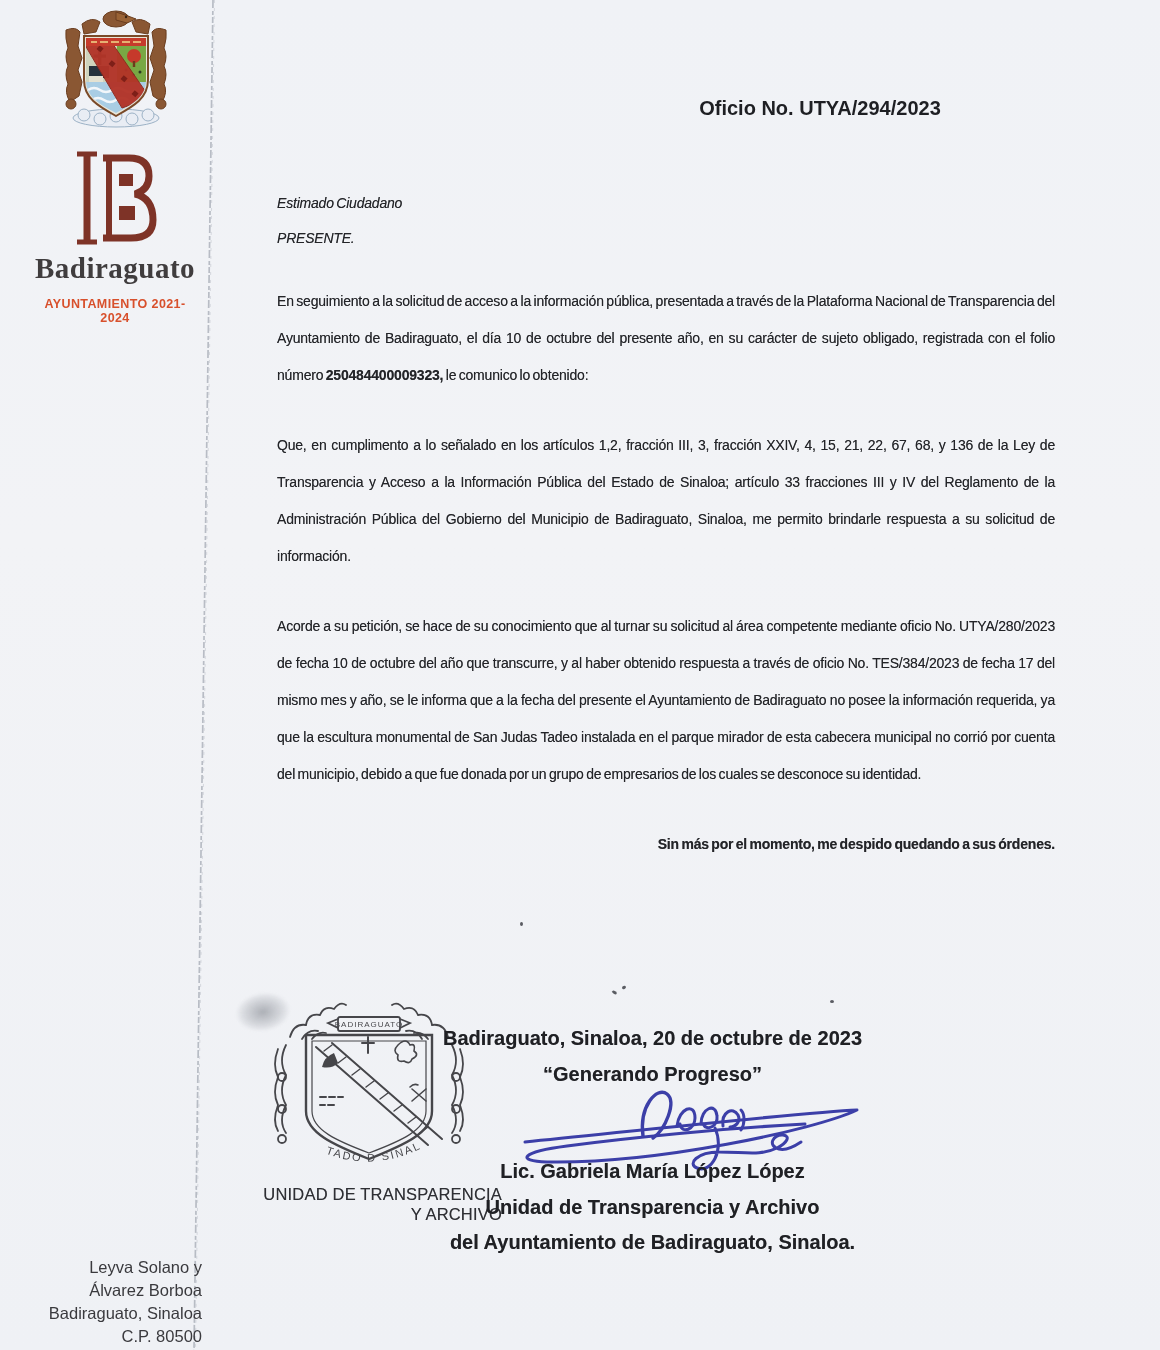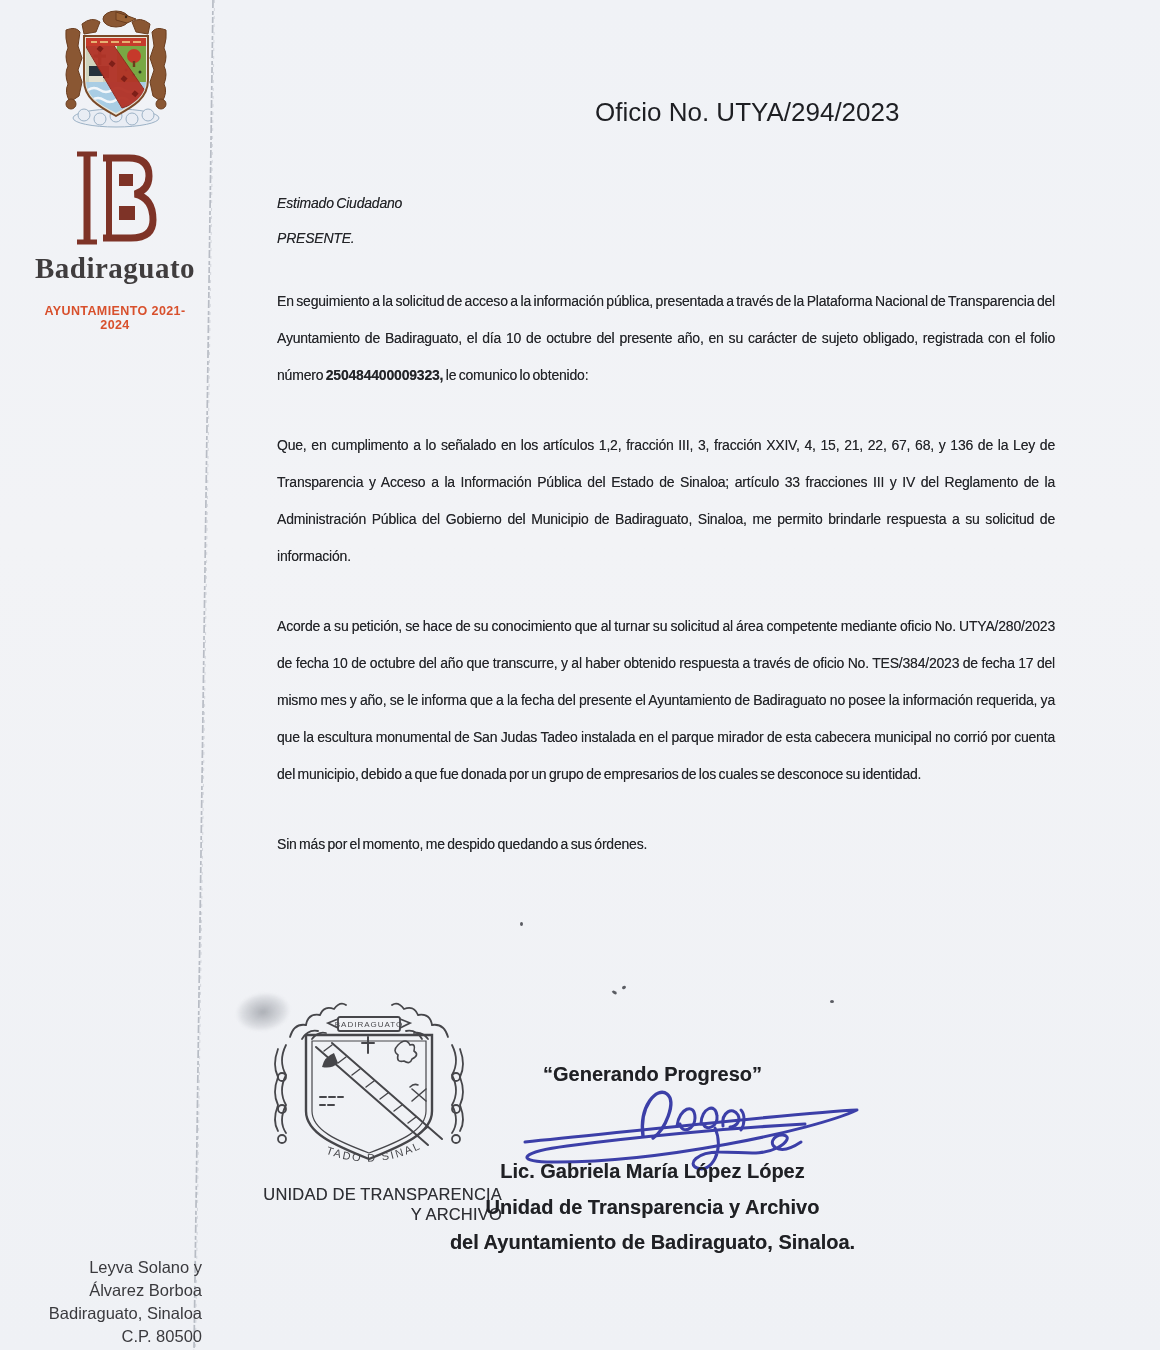--- a/index.html
+++ b/index.html
@@ -11,48 +11,48 @@
   }
   
   .crest{position:absolute;left:56px;top:6px;width:120px;height:124px;}
   .brand{position:absolute;left:30px;top:148px;width:170px;text-align:center;}
   .brand .bmark{display:block;margin:0 auto;}
   .wordmark{
     font-family:"Liberation Serif","DejaVu Serif",serif;
     font-weight:700;font-size:29px;color:#403d3e;letter-spacing:.5px;margin-top:4px;
   }
   .brand-sub{
-    font-weight:700;font-size:12.5px;color:#d8502c;letter-spacing:.4px;margin-top:19px;
+    font-weight:700;font-size:12.5px;color:#d8502c;letter-spacing:.4px;margin-top:12px;
   }
   
   .fold{position:absolute;left:0;top:0;width:1160px;height:1350px;pointer-events:none;}
   .smudge{
     position:absolute;left:226px;top:986px;width:74px;height:52px;border-radius:50%;
     background:radial-gradient(closest-side,rgba(90,95,105,.45),rgba(120,125,135,.18) 55%,transparent 75%);
     filter:blur(1px);transform:rotate(-8deg);
   }
   .speck{position:absolute;background:#5a5c62;border-radius:50%;}
   .speck.s1{left:612px;top:991px;width:5px;height:3px;transform:rotate(30deg);}
   .speck.s2{left:622px;top:986px;width:4px;height:3px;transform:rotate(-20deg);}
   .speck.s3{left:830px;top:1000px;width:4px;height:3px;}
   .speck.s4{left:520px;top:922px;width:3px;height:4px;}
   
   .oficio-no{
-    position:absolute;left:595px;top:97px;width:450px;text-align:left;
-    font-weight:400;font-size:26px;color:#1e1f23;
+    position:absolute;left:595px;top:97px;width:450px;text-align:center;
+    font-weight:700;font-size:20px;color:#1e1f23;
   }
   .content{
     position:absolute;left:277px;top:186px;width:778px;
     font-size:14px;line-height:37px;letter-spacing:-.2px;word-spacing:-1.2px;
     text-shadow:0 0 .4px rgba(35,36,40,.55);
   }
   .salutation{font-style:italic;margin:0 0 27px 0;}
   .salutation div{line-height:35px;}
   .content p{margin:0 0 33px 0;text-align:justify;}
-  .content p.last{text-align:left;}
+  .content p.last{text-align:right;font-weight:bold;}
   .bold{font-weight:700;margin-top:24px;}
   
   .center-line{position:absolute;left:420px;width:465px;text-align:center;font-weight:700;font-size:20px;color:#1f2024;text-shadow:0 0 .4px rgba(35,36,40,.5);}
   .dateline{top:1027px;}
   .slogan{top:1063px;}
   .signer-name{top:1160px;}
   .signer-t1{top:1196px;}
   .signer-t2{top:1231px;}
   .signature{position:absolute;left:505px;top:1080px;width:365px;height:95px;}
   
@@ -218,20 +218,21 @@
     <text font-size="11" letter-spacing="2" fill="#2f2f33" font-family="Liberation Sans, sans-serif">
       <textPath href="#stampArc" startOffset="6">TADO D SINALO</textPath>
     </text>
   </svg>
 
   <div class="stamp-caption">
     <div>UNIDAD DE TRANSPARENCIA</div>
     <div>Y ARCHIVO</div>
   </div>
 
+  <div class="center-line dateline">Badiraguato, Sinaloa, 20 de octubre de 2023</div>
   <div class="center-line slogan">“Generando Progreso”</div>
 
   <svg class="signature" viewBox="0 0 365 95">
     <g fill="none" stroke="#3c3fa8" stroke-width="3" stroke-linecap="round" stroke-linejoin="round">
       <path d="M20,62 C120,52 300,32 352,30 C310,50 150,84 42,82 C10,81 16,72 62,66 C122,58 222,48 300,44"></path>
       <path d="M138,56 C134,26 152,6 162,14 C172,22 160,50 148,58" stroke-width="3.4"></path>
       <path d="M172,46 c2,-18 18,-24 18,-8 c0,11 -13,17 -15,6"></path>
       <path d="M196,44 c0,-16 15,-22 16,-8 c1,10 -10,16 -14,8"></path>
       <path d="M218,46 c-2,-14 10,-20 15,-11 c3,6 -2,12 -8,12"></path>
       <path d="M236,30 c4,4 4,14 0,20"></path>

